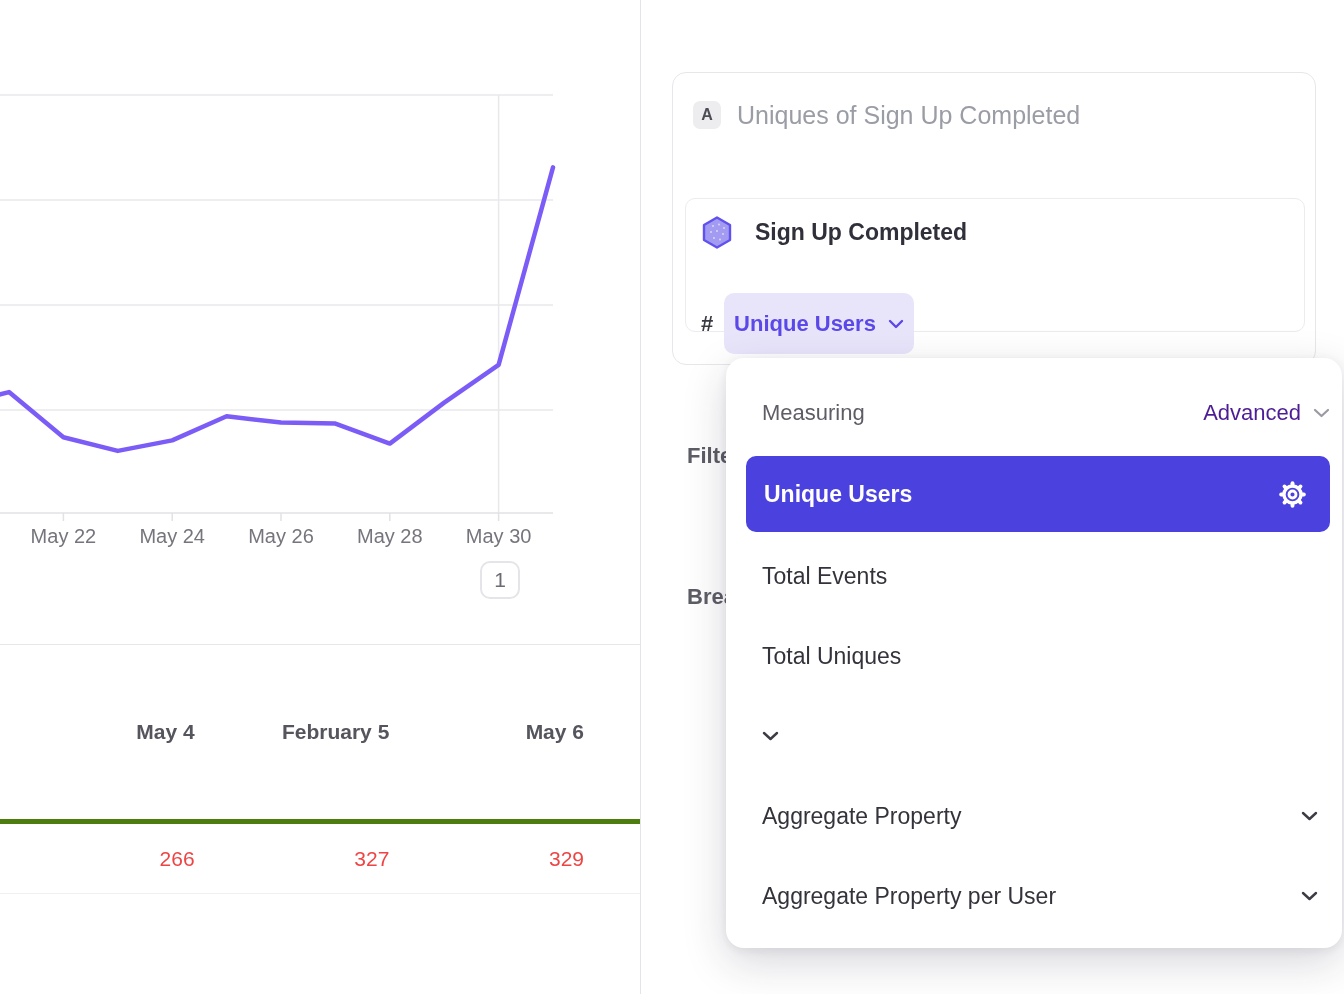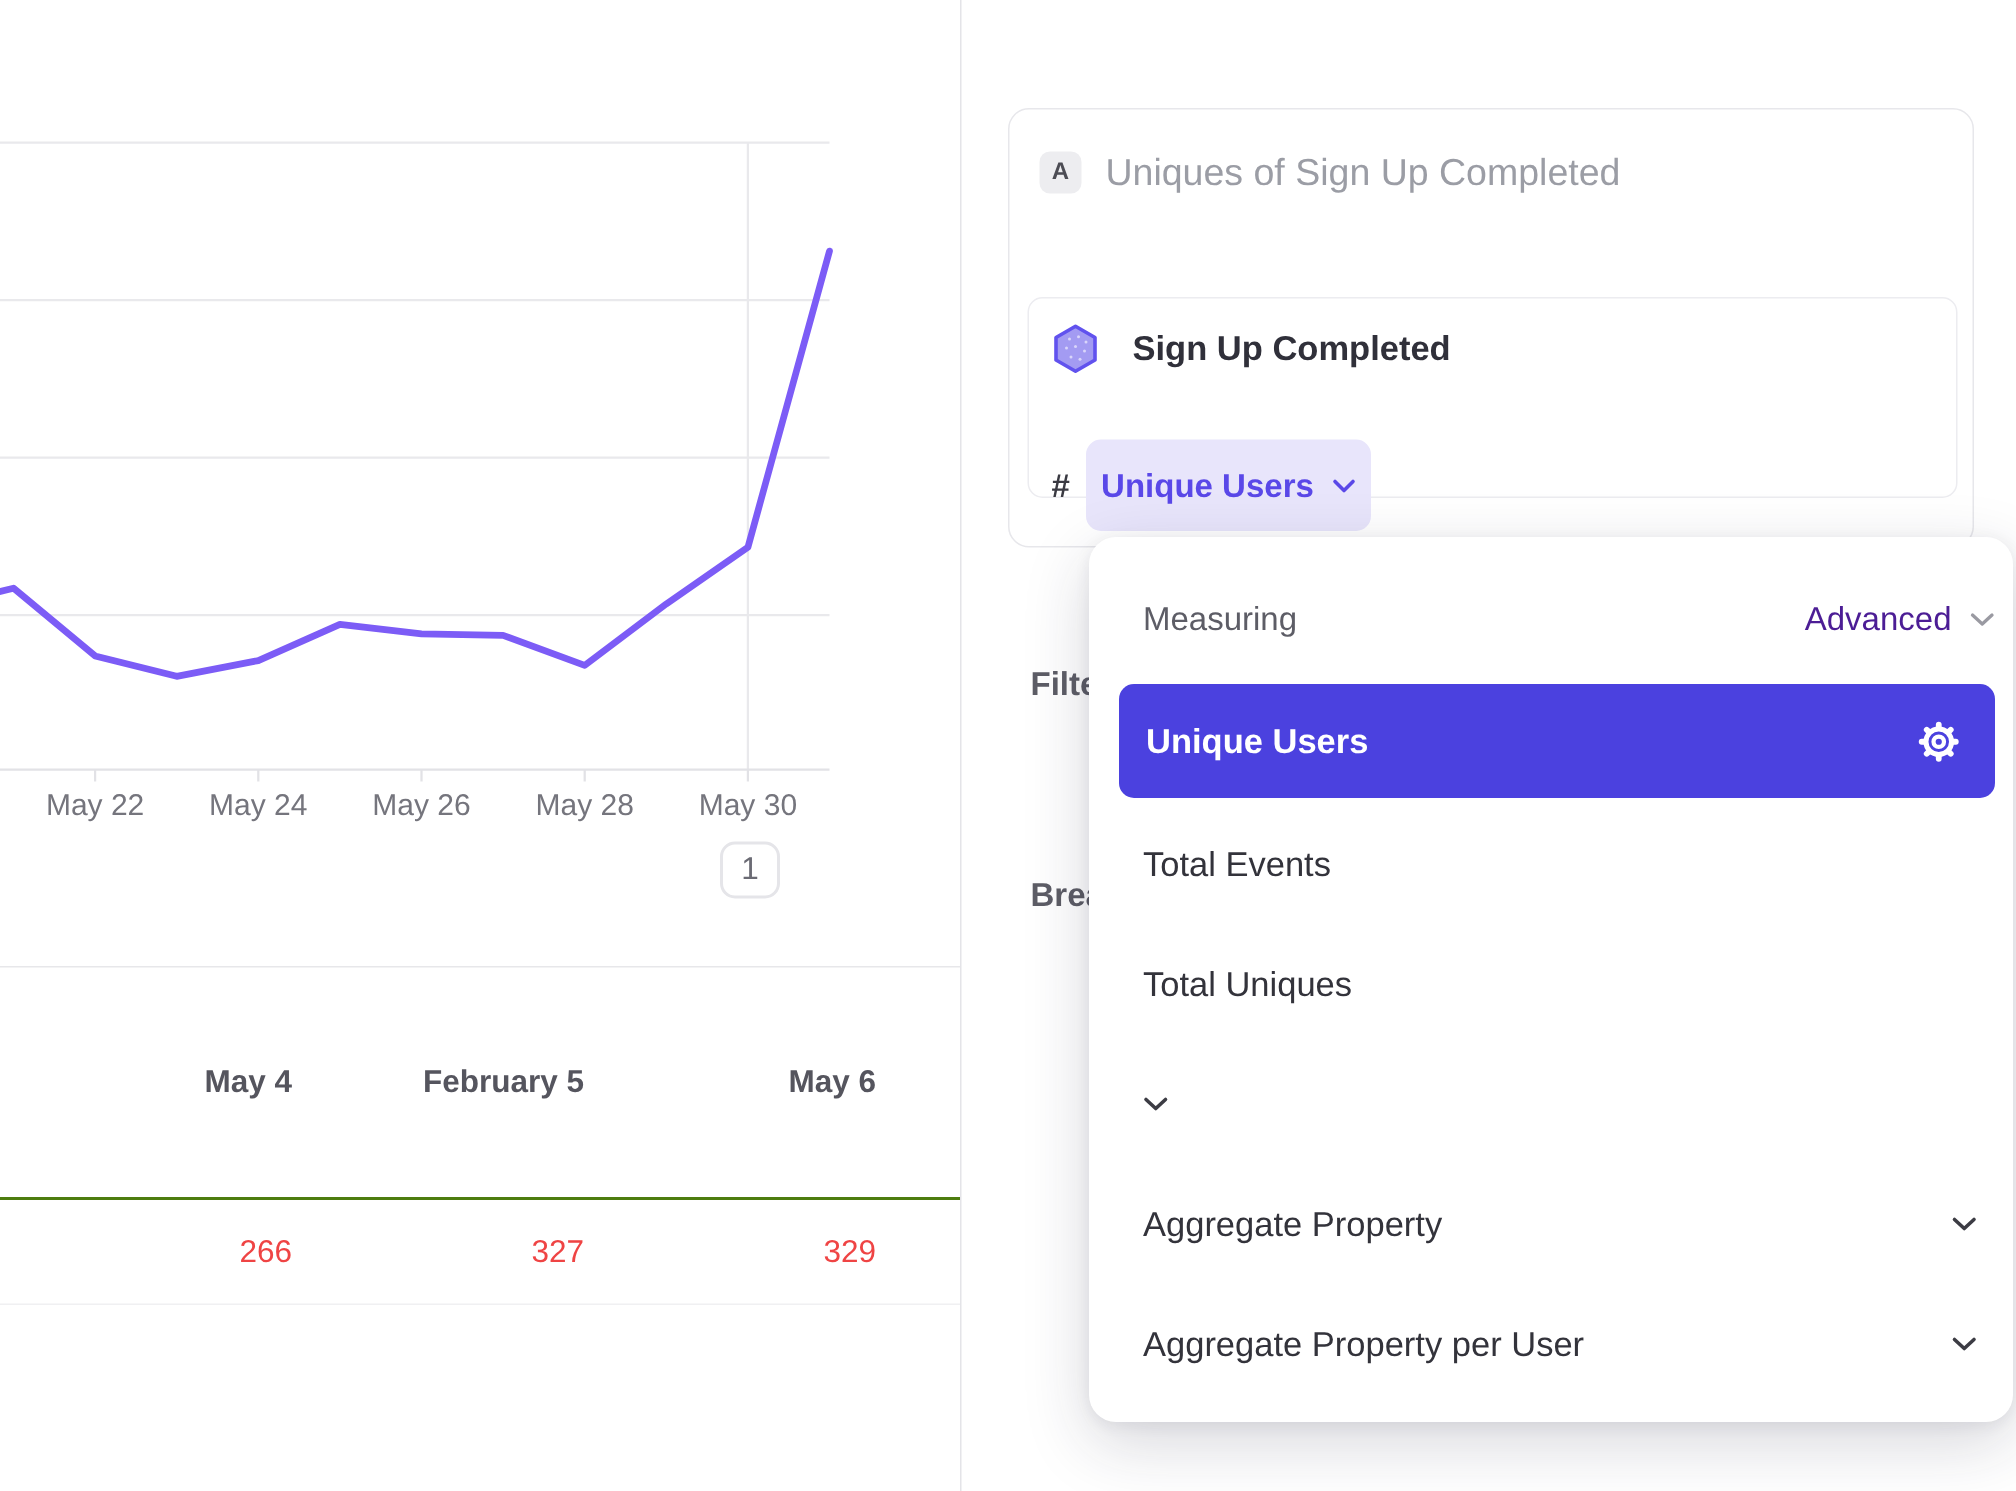--- a/index.html
+++ b/index.html
@@ -14,21 +14,21 @@
   #chart-svg { position:absolute; left:0; top:0; }
   #chart-svg text { font-family:"Liberation Sans", sans-serif; }
 
   .page-badge { position:absolute; left:480px; top:561px; width:40px; height:38px;
                 border:2px solid #e5e5e9; border-radius:10px; background:#fff;
                 display:flex; align-items:center; justify-content:center;
                 font-size:21px; color:#6b6b74; }
 
   .table-wrap { position:absolute; left:0; top:644px; width:640px; }
   .t-row { display:flex; justify-content:flex-end; padding-right:56px; align-items:center; }
-  .t-head { height:156px; border-top:1px solid #e7e7ea; border-bottom:2px solid #4d7c0f; }
+  .t-head { height:180px; border-top:1px solid #e7e7ea; border-bottom:5px solid #4d7c0f; }
   .t-vals { height:70px; border-bottom:1px solid #f0f0f2; }
   .t-cell { width:220px; text-align:right; font-size:21px; }
   .t-head .t-cell { color:#55555e; font-weight:600; }
   .t-vals .t-cell { color:#ef4444; font-weight:400; }
 
   
   .query-card { position:absolute; left:672px; top:72px; width:644px; height:293px;
                 background:#fff; border:1px solid #e7e7eb; border-radius:14px; }
   .a-badge { position:absolute; left:20px; top:28px; width:28px; height:28px;
              background:#ededf0; border-radius:7px; display:flex; align-items:center; justify-content:center;

